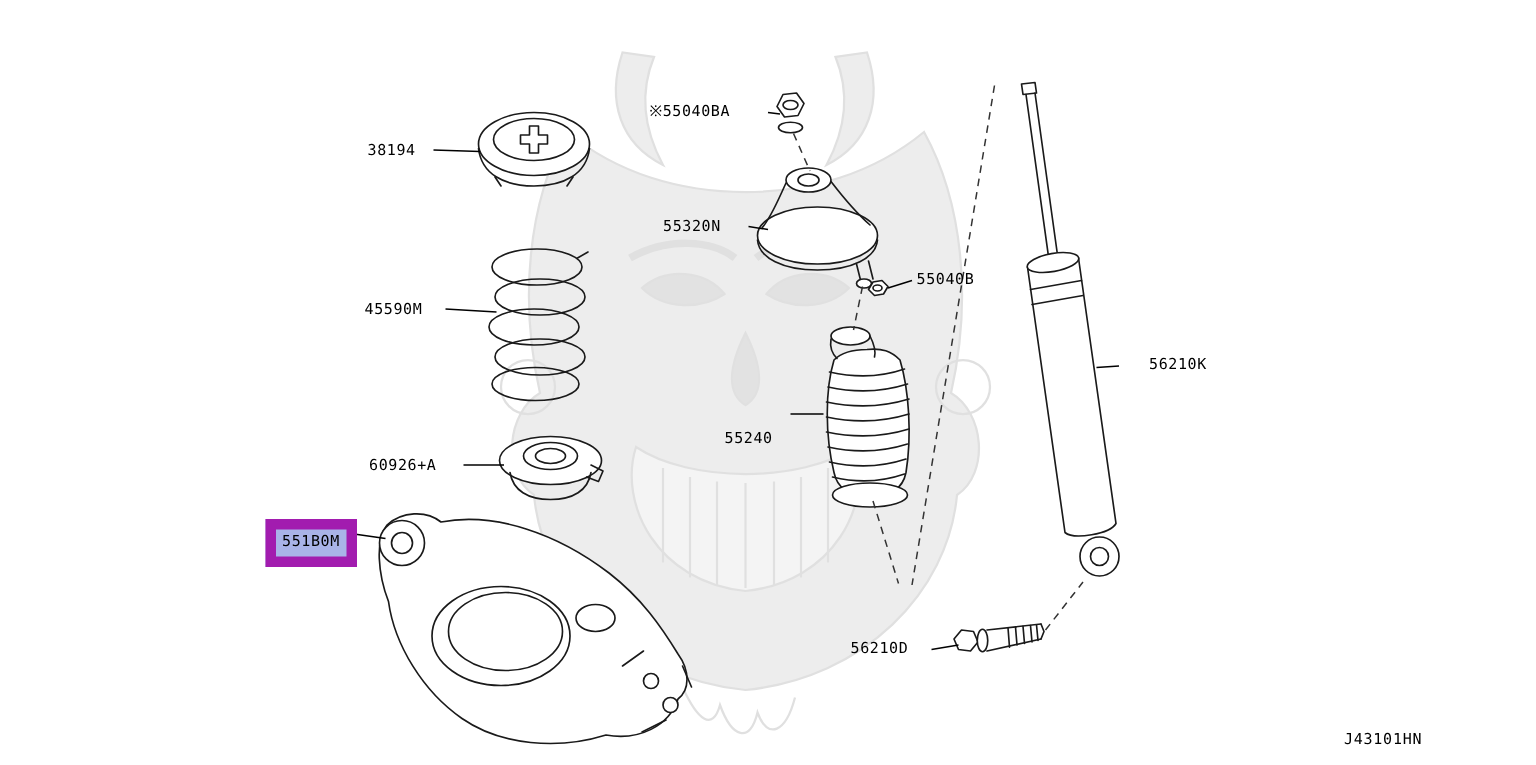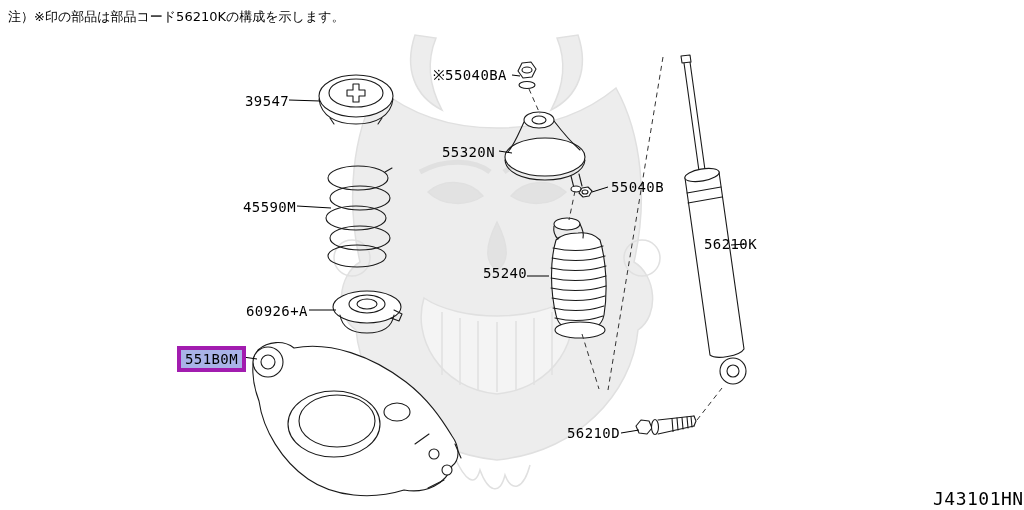--- a/index.html
+++ b/index.html
@@ -13,32 +13,32 @@
   .stage { position:absolute; inset:0; width:1024px; height:510px; }
   svg.diagram { position:absolute; left:0; top:0; }
   .note {
     position:absolute; left:8px; top:8px;
     font-size:13px; color:#000;
     font-family:"DejaVu Sans", sans-serif;
     white-space:nowrap;
   }
   .part-label {
     position:absolute;
-    font-size:14px; line-height:18px;
+    font-size:10px; line-height:18px;
     color:#000; white-space:nowrap;
     letter-spacing:0.4px;
     cursor:default;
   }
   .part-label.highlighted {
     padding:0 4px;
-    border:4px solid #a21caf;
+    border:7px solid #a21caf;
   }
   .doc-code {
-    position:absolute; left:933px; top:488px;
-    font-size:18px; color:#000; letter-spacing:0.5px;
+    position:absolute; left:896px; top:488px;
+    font-size:10px; color:#000; letter-spacing:0.5px;
   }
 </style>
 </head>
 <body>
 
 <div class="stage">
 
   <svg class="diagram" width="1024" height="510" viewBox="0 0 1024 510">
 
     <g fill="#ededed" stroke="#e0e0e0" stroke-width="1.5">
@@ -167,36 +167,35 @@
       <line x1="236" y1="356" x2="257" y2="359"></line>
       <line x1="512" y1="75" x2="520" y2="76"></line>
       <line x1="499" y1="151" x2="512" y2="153"></line>
       <line x1="608" y1="187" x2="592" y2="192"></line>
       <line x1="527" y1="276" x2="549" y2="276"></line>
       <line x1="746" y1="244" x2="731" y2="245"></line>
       <line x1="621" y1="433" x2="639" y2="430"></line>
     </g>
   </svg>
 
-  <div class="note">注）※印の部品は部品コード56210Kの構成を示します。</div>
-
-  <div class="part-label" style="left:245px; top:92px">39547</div>
+
+  <div class="part-label" style="left:245px; top:92px">38194</div>
 
   <div class="part-label" style="left:243px; top:198px">45590M</div>
 
   <div class="part-label" style="left:246px; top:302px">60926+A</div>
 
   <div class="part-label highlighted" style="left: 177px; top: 346px; background: rgb(169, 179, 232);">551B0M</div>
 
   <div class="part-label" style="left:433px; top:66px">※55040BA</div>
 
   <div class="part-label" style="left:442px; top:143px">55320N</div>
 
   <div class="part-label" style="left:611px; top:178px">55040B</div>
 
-  <div class="part-label" style="left:483px; top:264px">55240</div>
-
-  <div class="part-label" style="left:704px; top:235px">56210K</div>
+  <div class="part-label" style="left:483px; top:284px">55240</div>
+
+  <div class="part-label" style="left:766px; top:235px">56210K</div>
 
   <div class="part-label" style="left:567px; top:424px">56210D</div>
 
   <div class="doc-code">J43101HN</div>
 </div>
 
 </body></html>

